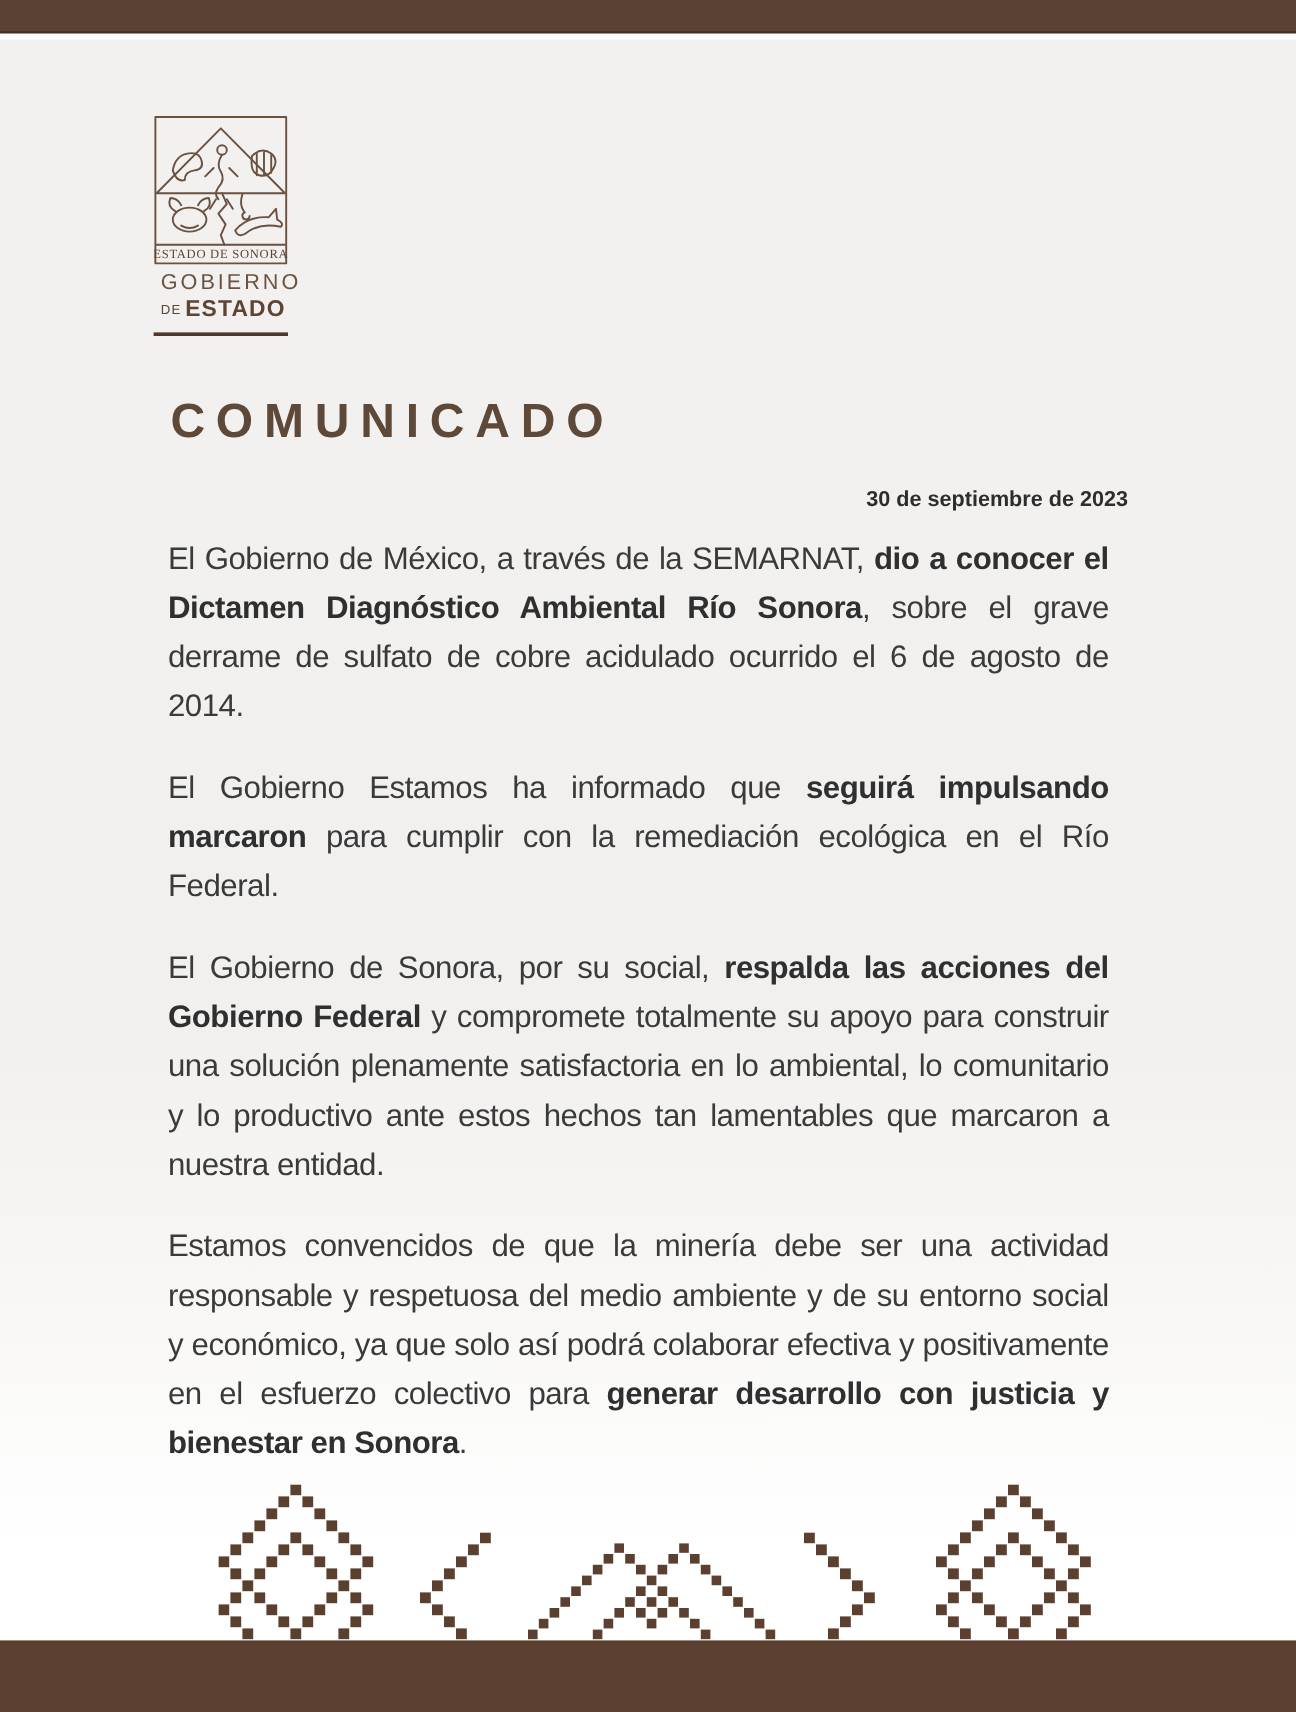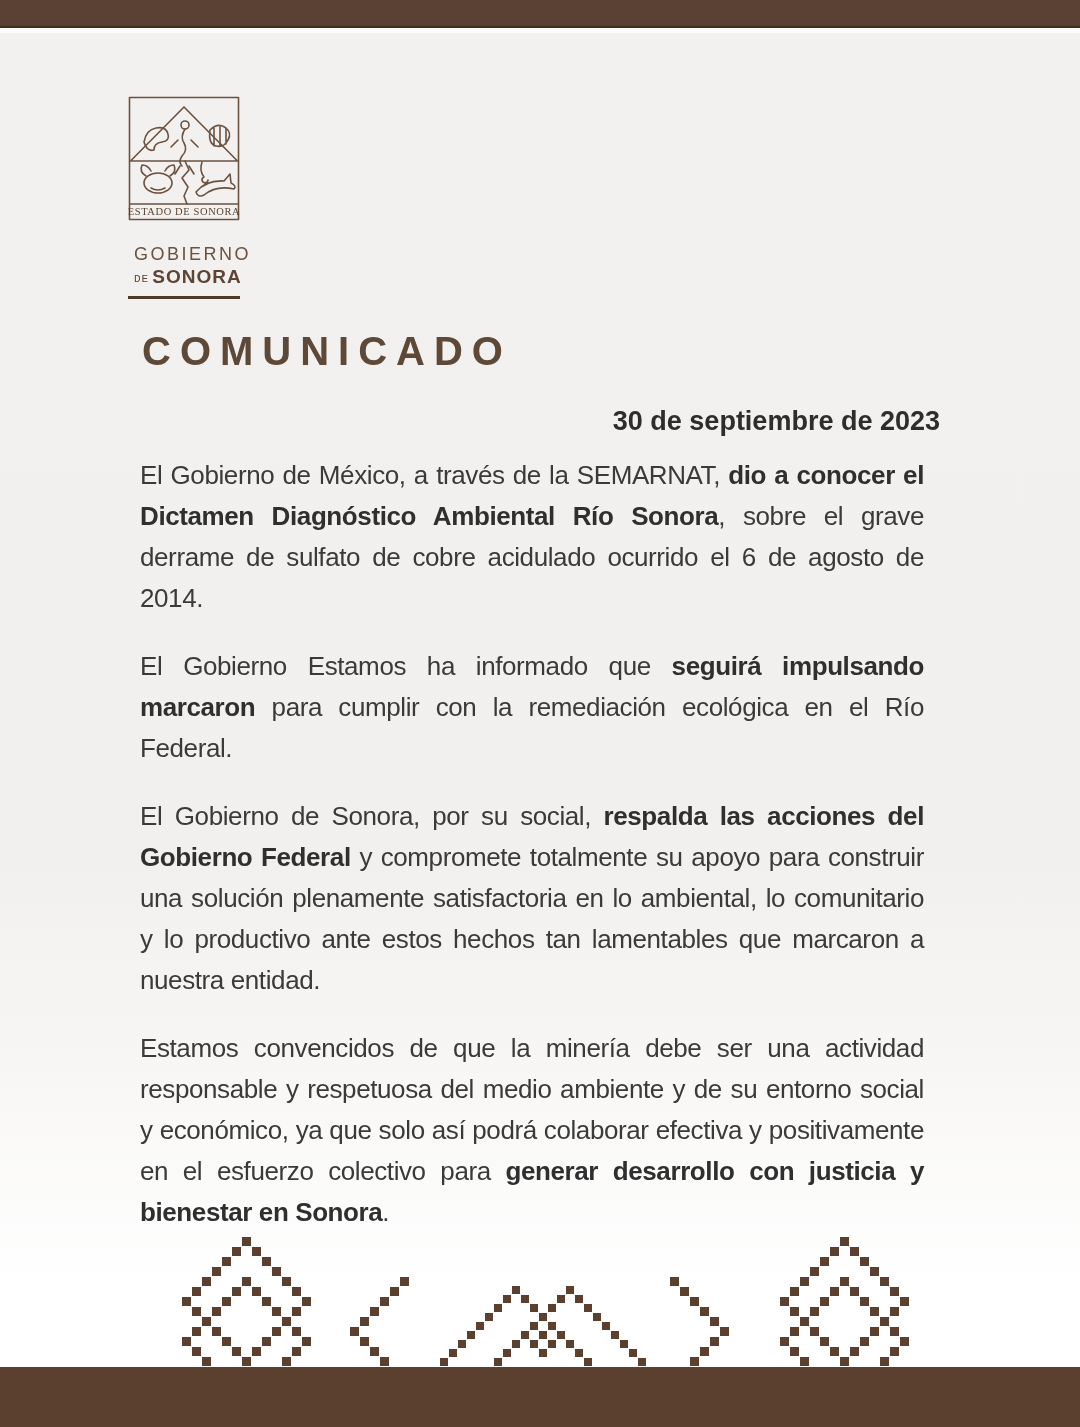--- a/index.html
+++ b/index.html
@@ -5,32 +5,32 @@
   html,body{margin:0;padding:0;}
   body{
     width:1080px;height:1427px;position:relative;overflow:hidden;
     font-family:"Liberation Sans",sans-serif;
     background:linear-gradient(180deg,#f2f1ef 0%,#f1f0ee 60%,#f7f6f4 74%,#ffffff 90%,#ffffff 100%);
   }
   .topbar{position:absolute;left:0;top:0;width:100%;height:26px;background:var(--brown-bar,#5a4134);border-bottom:2px solid #42301f;}
   .topbar-accent{position:absolute;left:0;top:28px;width:100%;height:5px;background:#fdfdfc;}
   .logo{position:absolute;left:124px;top:96px;width:120px;text-align:center;}
   .crest{display:block;margin:0 auto;}
-  .brand{margin-top:23px;color:var(--crest-brown,#6b5240);}
+  .brand{margin-top:4px;color:var(--crest-brown,#6b5240);}
   .brand-gobierno{font-size:18px;letter-spacing:2.5px;text-align:left;padding-left:10px;}
   .brand-sonora{font-size:19px;text-align:left;padding-left:10px;margin-top:1px;color:#5d4434;}
-  .brand-sonora .de{font-size:11px;letter-spacing:1px;margin-right:3px;vertical-align:1px;font-family:Liberation Mono, monospace;}
+  .brand-sonora .de{font-size:11px;letter-spacing:1px;margin-right:3px;vertical-align:1px;}
   .brand-sonora b{font-weight:700;letter-spacing:1px;}
   .brand-rule{height:3px;background:#4e382a;margin-top:8px;width:112px;margin-left:4px;}
   .title{
     position:absolute;left:142px;top:329px;margin:0;
     font-size:40px;font-weight:800;letter-spacing:9px;color:var(--title-brown,#5e4837);
   }
   .content{position:absolute;left:140px;top:406px;width:800px;color:var(--text-color,#3a3a3a);}
-  .date{text-align:right;font-weight:700;font-size:27px;color:#2d2d2d;margin:0 0 18px 0;}
+  .date{text-align:right;font-weight:700;font-size:18px;color:#2d2d2d;margin:0 0 18px 0;}
   .para{
     font-size:26px;line-height:41px;text-align:justify;letter-spacing:-0.4px;
     margin:0 16px 27px 0;hyphens:none;
   }
   .para b{color:#2f2f2f;}
   .pattern-strip{position:absolute;left:0;top:0;width:100%;height:100%;pointer-events:none;}
   .pattern-strip svg{position:absolute;}
   .bottombar{position:absolute;left:0;top:1367px;width:100%;height:60px;background:var(--brown,#5c402f);}
   .crest path,.crest rect,.crest line,.crest ellipse,.crest circle{fill:none;stroke:var(--crest-brown,#6b5240);stroke-width:1.6;stroke-linecap:round;stroke-linejoin:round;}
   .crest text{fill:#5d4434;stroke:none;font-family:"Liberation Serif",serif;font-size:10.5px;letter-spacing:0.6px;}
@@ -54,21 +54,21 @@
       <circle cx="57" cy="29" r="4"></circle>
       <path d="M57 33 q-5 8 -1 14 q4 7 -2 13 q-4 6 0 10 M50 44 l-7 7 M63 44 l7 7 M52 70 l-5 8 M61 70 l5 8"></path>
       <ellipse cx="30" cy="87" rx="14" ry="10"></ellipse>
       <path d="M18 80 q-7 -4 -4 -11 q6 0 9 6 M42 80 q7 -4 4 -11 q-6 0 -9 6 M23 92 q7 4 14 0"></path>
       <path d="M68 96 q10 -12 28 -11 l6 -7 l1 9 q6 3 3 6 q-18 -4 -30 6 q-6 3 -8 -3 Z M74 66 q-3 9 2 15 a3 3 0 1 0 4 3"></path>
       <text x="56" y="119" text-anchor="middle">ESTADO DE SONORA</text>
     </svg>
     <div class="brand">
       <div class="brand-gobierno">GOBIERNO</div>
       <div class="brand-sonora">
-        <span class="de">DE</span><b>SONORA</b>
+        <span class="de">DE</span><b>ESTADO</b>
       </div>
       <div class="brand-rule"></div>
     </div>
   </header>
 
   <h1 class="title">COMUNICADO</h1>
 
   <main class="content">
     <div class="date">30 de septiembre de 2023</div>
     <div class="paragraphs">

